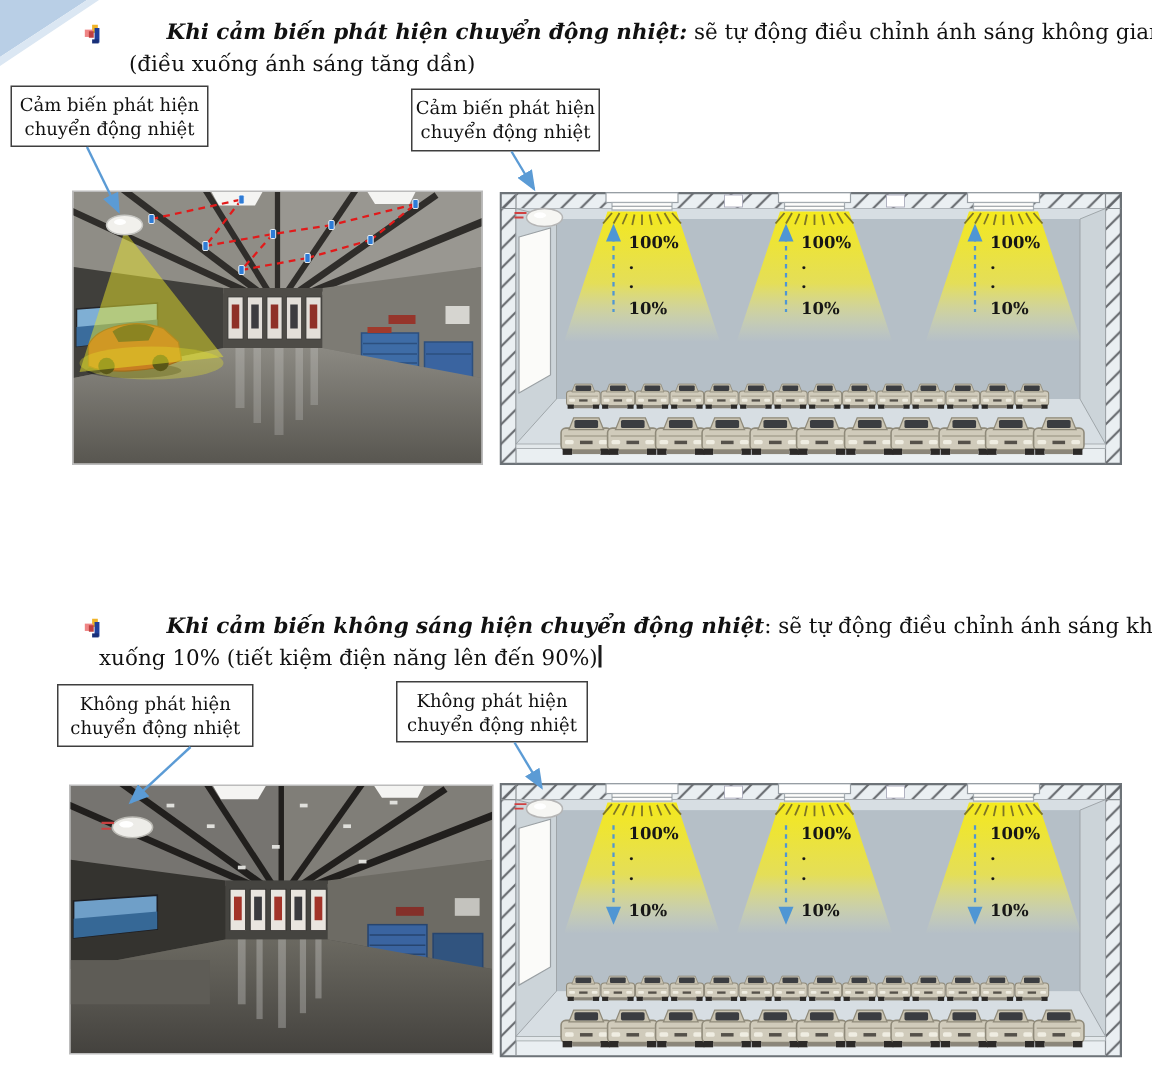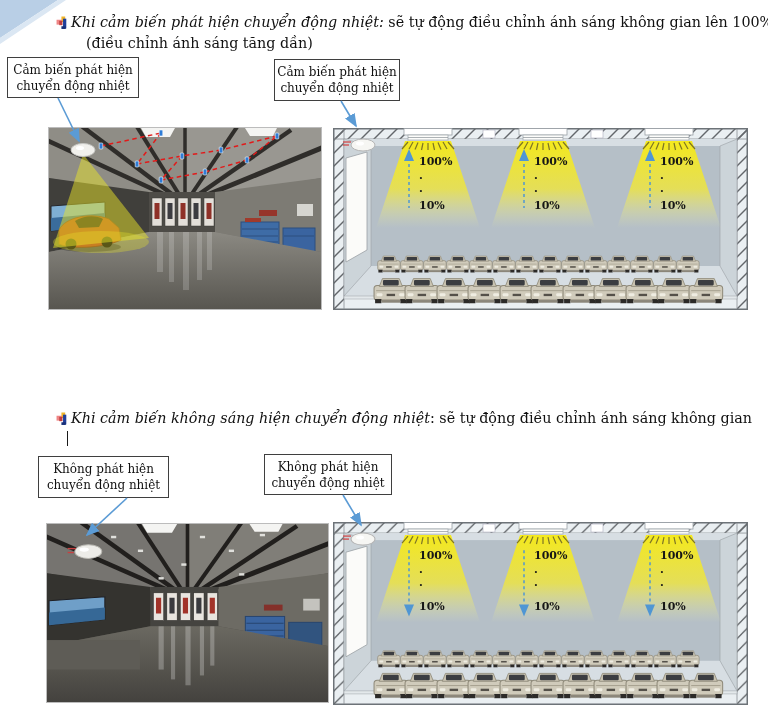--- a/index.html
+++ b/index.html
@@ -1,21 +1,21 @@
 <!DOCTYPE html>
 <html><head>
 <meta charset="utf-8">
 <style>
   :root{ --serif:"DejaVu Serif","Liberation Serif",serif; }
   html,body{margin:0;padding:0;}
   body{width:768px;height:714px;position:relative;background:#ffffff;overflow:hidden;
        font-family:var(--serif);color:#111;}
   .abs{position:absolute;}
   .hline{font-size:14.3px;line-height:20px;white-space:nowrap;}
-  .lead{font-weight:normal;font-style:italic;}
+  .lead{font-weight:bold;font-style:italic;margin-left:40px;}
   .callout{border:1.4px solid #3f3f3f;background:#fff;text-align:center;
            font-size:12px;line-height:16px;display:flex;flex-direction:column;
            justify-content:center;box-sizing:border-box;}
   .cursor{display:inline-block;width:1.4px;height:15px;background:#1a1a1a;
           vertical-align:-2px;margin-left:1px;}
   svg{display:block;}
   svg text.dlabel{font:700 11px var(--serif);fill:#161616;}
   svg text.ddot{font:700 11px var(--serif);fill:#161616;}
   .photo-frame{border:1px solid #bcbcbc;box-sizing:content-box;}
 </style>
@@ -81,21 +81,21 @@
 </svg>
 
 <svg class="abs" style="left:56px;top:16px" width="13" height="14" viewBox="0 0 12 12">
   <rect x="5" y="0" width="3.5" height="5" fill="#f0b428"></rect>
   <rect x="0.5" y="3" width="5" height="4.5" fill="#ef8585"></rect>
   <rect x="3" y="4" width="3" height="4" fill="#c04040"></rect>
   <rect x="6.5" y="2" width="3" height="9" fill="#203f9a"></rect>
   <rect x="5" y="9" width="4" height="2.5" fill="#182f78"></rect>
 </svg>
 <div class="abs hline" style="left:71px;top:12px"><span class="lead">Khi cảm biến phát hiện chuyển động nhiệt:</span><span> sẽ tự động điều chỉnh ánh sáng không gian lên 100%</span></div>
-<div class="abs hline" style="left:86px;top:33px">(điều chỉnh ánh sáng tăng dần)</div>
+<div class="abs hline" style="left:86px;top:33px">(điều xuống ánh sáng tăng dần)</div>
 
 <div class="callout abs" style="left:7px;top:57px;width:132px;height:41px">
   <div>Cảm biến phát hiện</div>
   <div>chuyển động nhiệt</div>
 </div>
 <div class="callout abs" style="left:274px;top:59px;width:126px;height:42px">
   <div>Cảm biến phát hiện</div>
   <div>chuyển động nhiệt</div>
 </div>
 
@@ -275,21 +275,21 @@
 </svg>
 
 <svg class="abs" style="left:56px;top:412px" width="13" height="14" viewBox="0 0 12 12">
   <rect x="5" y="0" width="3.5" height="5" fill="#f0b428"></rect>
   <rect x="0.5" y="3" width="5" height="4.5" fill="#ef8585"></rect>
   <rect x="3" y="4" width="3" height="4" fill="#c04040"></rect>
   <rect x="6.5" y="2" width="3" height="9" fill="#203f9a"></rect>
   <rect x="5" y="9" width="4" height="2.5" fill="#182f78"></rect>
 </svg>
 <div class="abs hline" style="left:71px;top:408px"><span class="lead">Khi cảm biến không sáng hiện chuyển động nhiệt</span><span>: sẽ tự động điều chỉnh ánh sáng không gian</span></div>
-<div class="abs hline" style="left:66px;top:429px"><span class="cursor"></span></div>
+<div class="abs hline" style="left:66px;top:429px"><span>xuống 10% (tiết kiệm điện năng lên đến 90%)</span><span class="cursor"></span></div>
 
 <div class="callout abs" style="left:38px;top:456px;width:131px;height:42px">
   <div>Không phát hiện</div>
   <div>chuyển động nhiệt</div>
 </div>
 <div class="callout abs" style="left:264px;top:454px;width:128px;height:41px">
   <div>Không phát hiện</div>
   <div>chuyển động nhiệt</div>
 </div>
 

